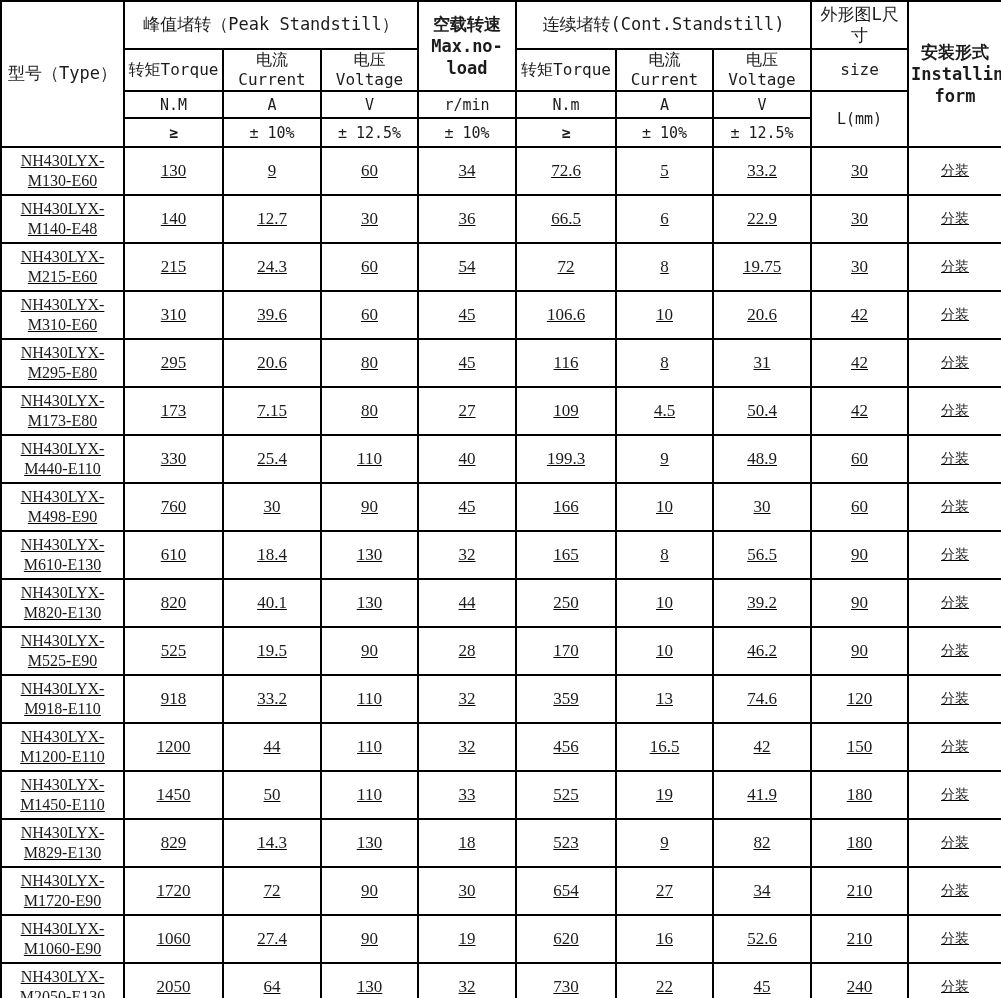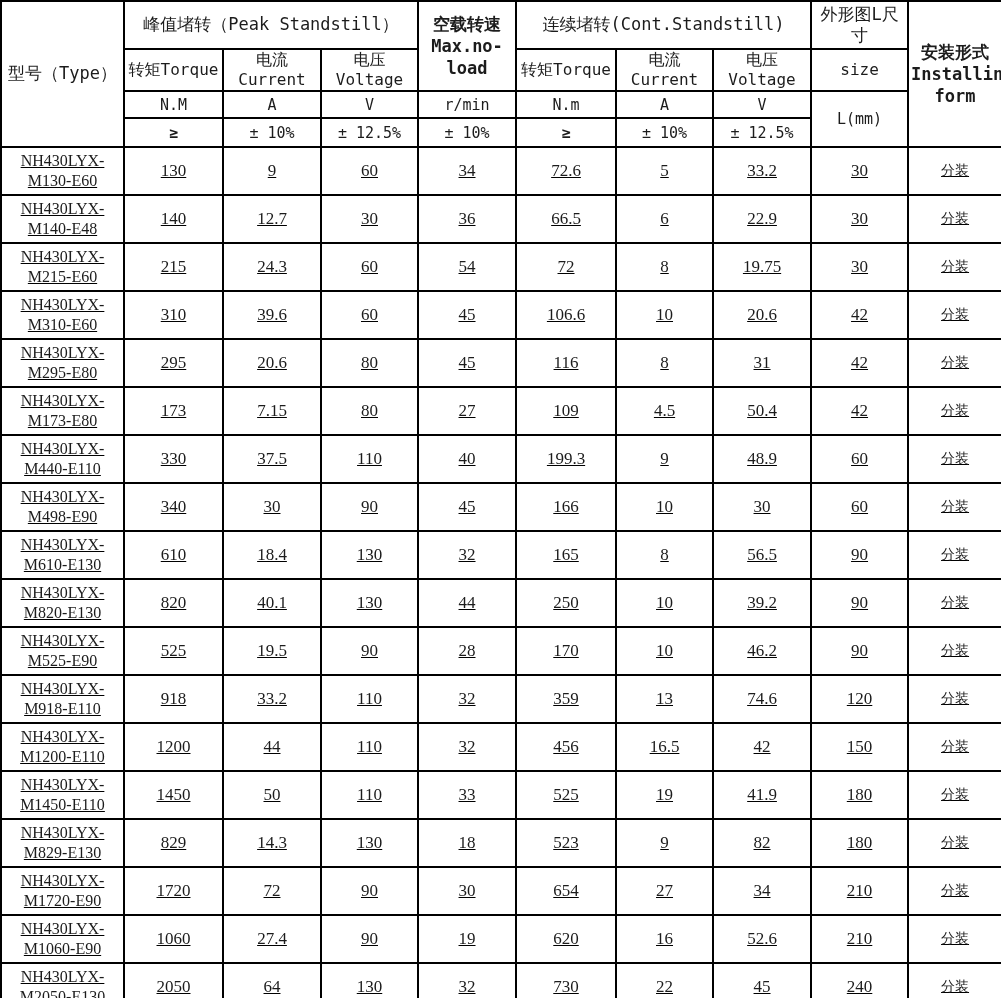--- a/index.html
+++ b/index.html
@@ -191,32 +191,32 @@
           <td>27</td>
           <td>109</td>
           <td>4.5</td>
           <td>50.4</td>
           <td>42</td>
           <td class="installing">分装</td>
         </tr>
         <tr>
           <td class="model">NH430LYX-M440-E110</td>
           <td>330</td>
-          <td>37.5</td>
+          <td>25.4</td>
           <td>110</td>
           <td>40</td>
           <td>199.3</td>
           <td>9</td>
           <td>48.9</td>
           <td>60</td>
           <td class="installing">分装</td>
         </tr>
         <tr>
           <td class="model">NH430LYX-M498-E90</td>
-          <td>340</td>
+          <td>760</td>
           <td>30</td>
           <td>90</td>
           <td>45</td>
           <td>166</td>
           <td>10</td>
           <td>30</td>
           <td>60</td>
           <td class="installing">分装</td>
         </tr>
         <tr>

